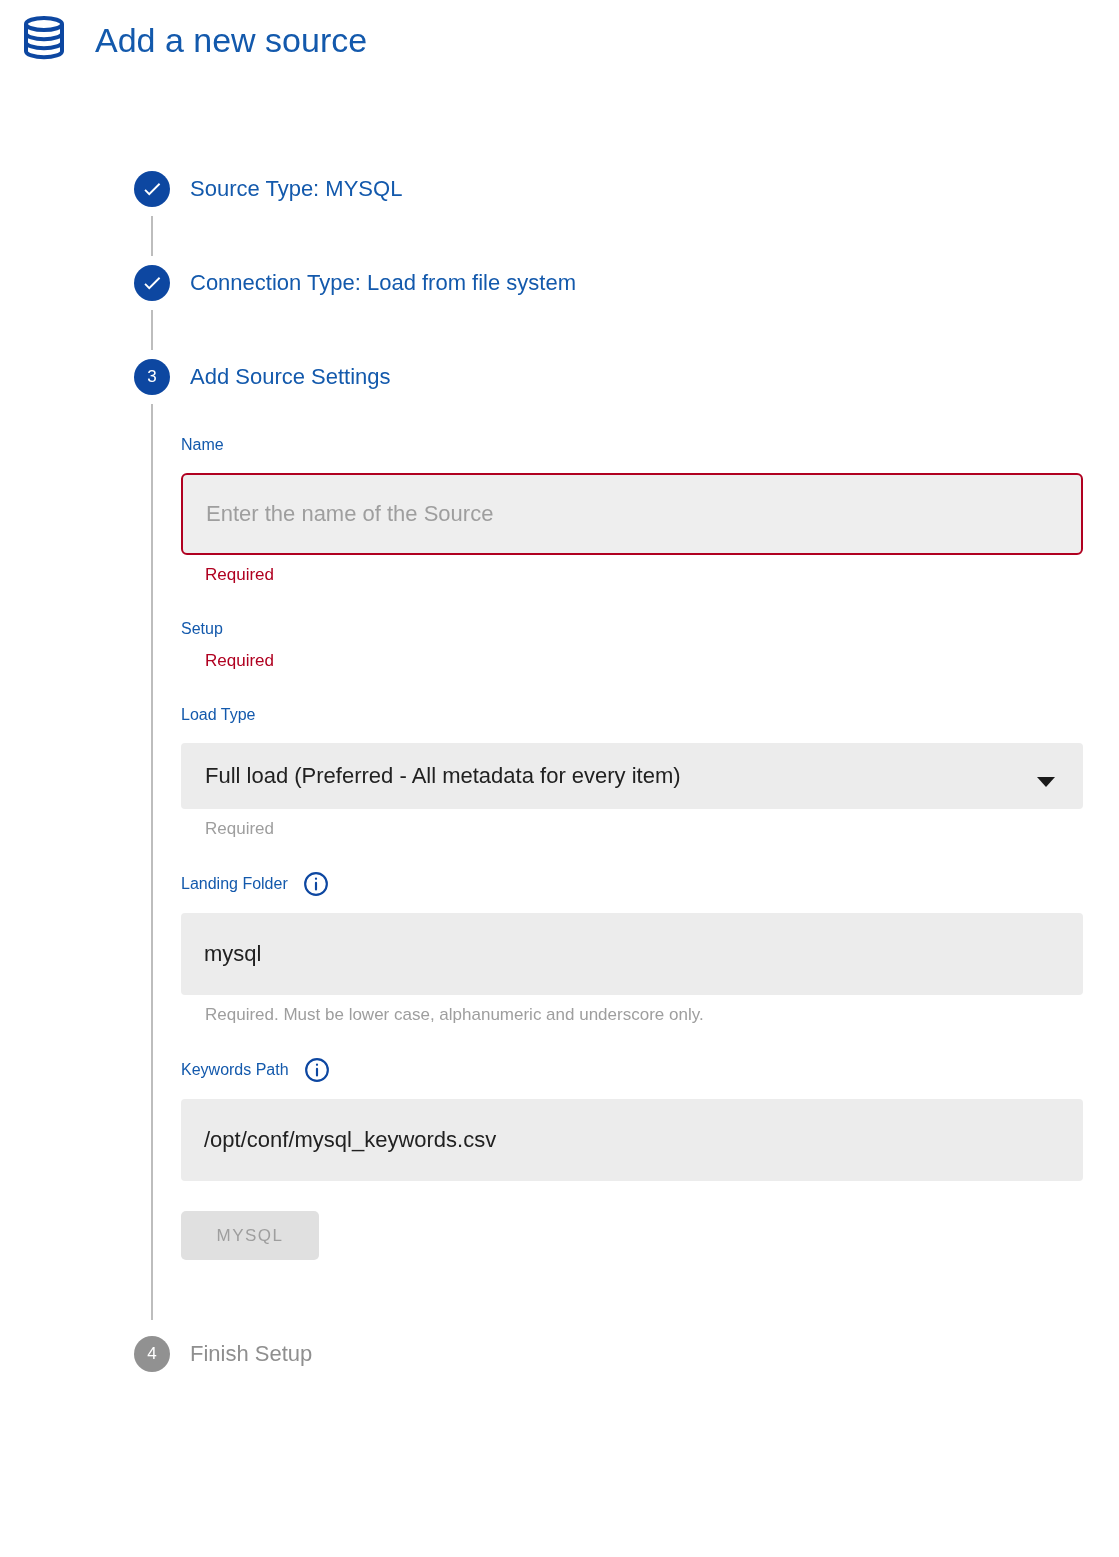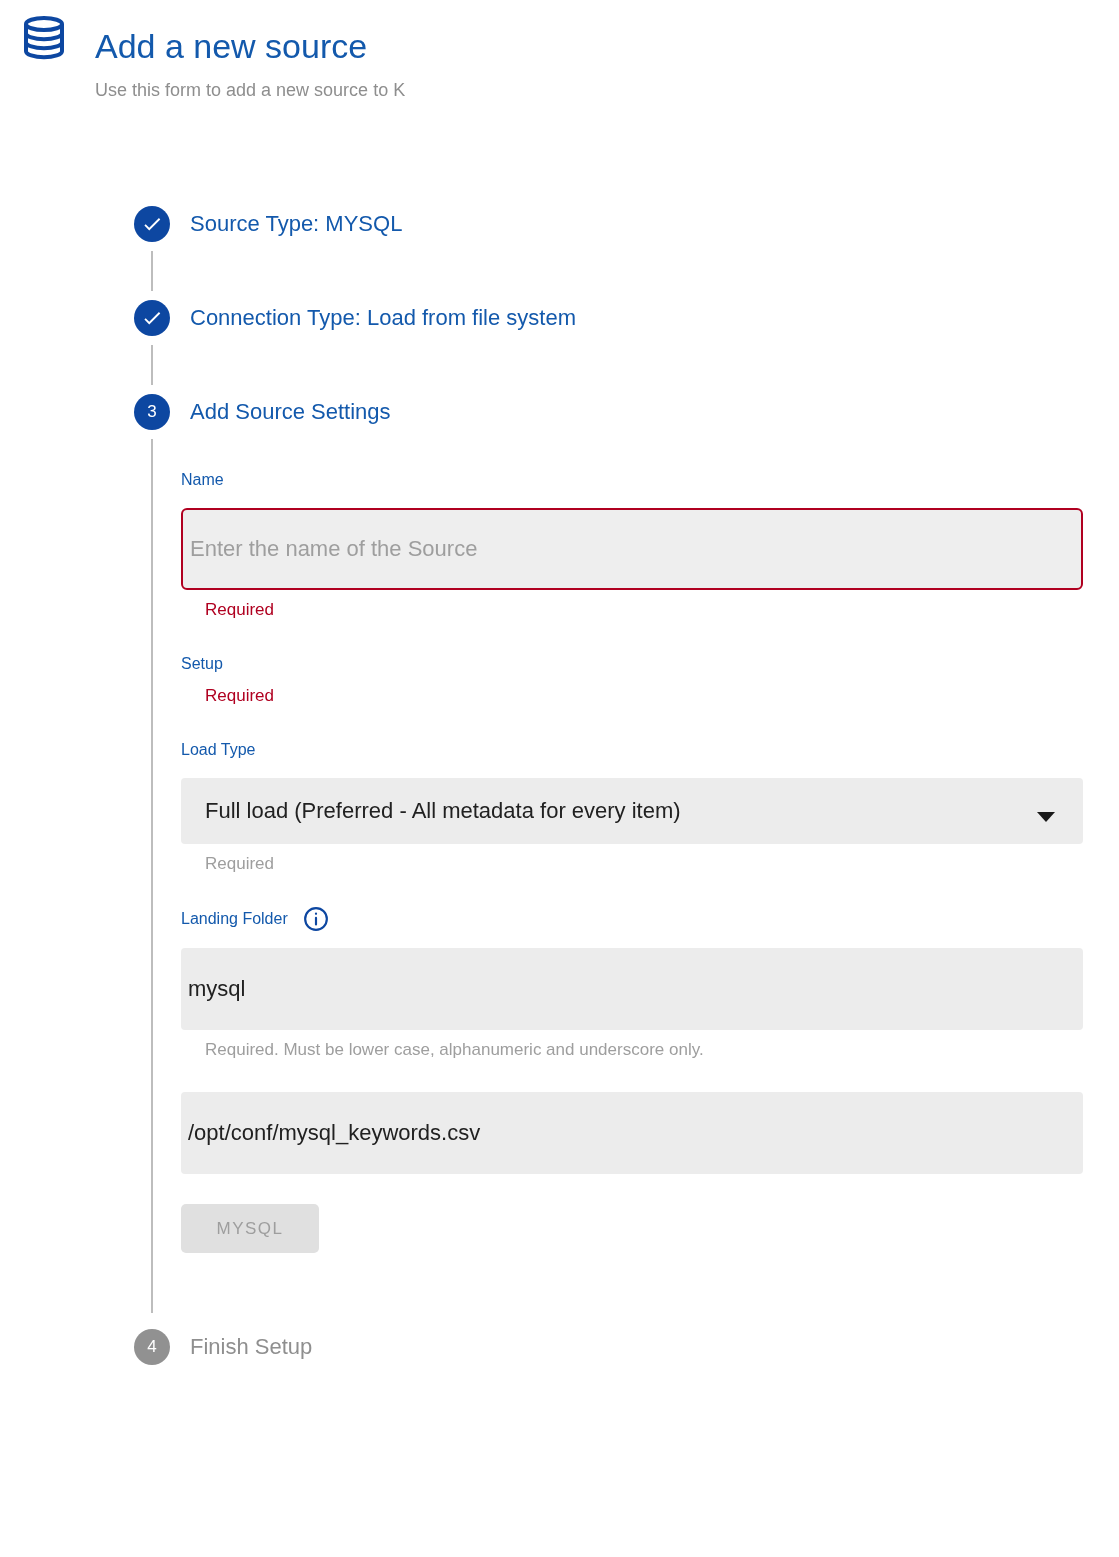--- a/index.html
+++ b/index.html
@@ -11,21 +11,21 @@
     --connector-gray:#bdbdbd;
     --pending-gray:#919191;
     --pending-label:#8f8f8f;
   }
   *{box-sizing:border-box;}
   body{margin:0;background:#fff;font-family:"Liberation Sans","DejaVu Sans",sans-serif;}
   .page{width:1119px;height:1557px;position:relative;overflow:hidden;background:#fff;}
 
   
   .header{padding:14px 0 0 20px;}
-  .header-row{display:flex;align-items:flex-end;}
+  .header-row{display:flex;align-items:center;}
   .db-icon{width:48px;height:52px;flex:0 0 48px;}
   .title{font-size:34px;color:var(--label-blue);margin-left:27px;line-height:40px;}
   .subtitle{margin:14px 0 0 75px;font-size:18px;color:#8e8e8e;line-height:21px;}
 
   
   .stepper{margin:105px 0 0 134px;}
   .step-row{display:flex;align-items:center;}
   .step-circle{width:36px;height:36px;border-radius:50%;background:var(--circle-blue);color:#fff;
     display:flex;align-items:center;justify-content:center;flex:0 0 36px;}
   .step-circle.pending{background:var(--pending-gray);}
@@ -40,21 +40,21 @@
   .vline{width:2px;background:var(--connector-gray);margin:9px 0 0 17px;flex:0 0 2px;}
   .form{margin-left:28px;width:902px;padding:38px 0 60px 0;}
 
   .field + .field{margin-top:32px;}
   .field-label-row{display:flex;align-items:center;}
   .field-label{font-size:16px;color:var(--label-blue);line-height:24px;}
   .info-icon{width:26px;height:26px;margin-left:15px;cursor:pointer;}
   .info-icon svg{width:26px;height:26px;display:block;}
 
   .text-input{display:block;width:100%;height:82px;background:var(--input-bg);border:none;border-radius:4px;
-    padding:0 7px;font-size:22px;color:#212121;margin-top:16px;font-family:inherit;outline:none;}
+    padding:0 23px;font-size:22px;color:#212121;margin-top:16px;font-family:inherit;outline:none;}
   .text-input.error{border:2px solid var(--error-red);border-radius:6px;background:#eeeeee;}
   .text-input::placeholder{color:var(--helper-gray);opacity:1;}
 
   .select{width:100%;height:66px;background:var(--input-bg);border-radius:4px;margin-top:16px;
     display:flex;align-items:center;padding:0 24px;font-size:22px;color:#212121;position:relative;cursor:pointer;}
   .caret{position:absolute;right:28px;top:34px;width:0;height:0;
     border-left:9px solid transparent;border-right:9px solid transparent;border-top:10px solid #1a1a1a;}
 
   .helper{margin:10px 0 0 24px;font-size:17px;color:var(--helper-gray);line-height:20px;}
   .helper.error{color:var(--error-red);}
@@ -74,21 +74,20 @@
       <span class="db-icon">
         <svg viewBox="0 0 24 24" fill="none" stroke="#0d47a1" stroke-width="2">
           <ellipse cx="12" cy="5" rx="9" ry="3"></ellipse>
           <path d="M21 9.6c0 1.66-4.03 3-9 3s-9-1.34-9-3"></path>
           <path d="M21 14.1c0 1.66-4.03 3-9 3s-9-1.34-9-3"></path>
           <path d="M3 5v13.6c0 1.66 4.03 3 9 3s9-1.34 9-3V5"></path>
         </svg>
       </span>
       <span class="title">Add a new source</span>
     </div>
-    <div class="subtitle">Use this form to add a new source to K</div>
   </div>
 
   <div class="stepper">
 
     <div class="step-row">
       <span class="step-circle check">
         <svg viewBox="0 0 24 24" fill="#ffffff">
             <path d="M9 16.17l-3.88-3.88L3.7 13.7 9 19 21 7l-1.41-1.41z"></path>
           </svg>
       </span>
@@ -155,20 +154,30 @@
                 <line x1="12" y1="11" x2="12" y2="17" stroke-linecap="round"></line>
                 <line x1="12" y1="7" x2="12" y2="7.2" stroke-linecap="round"></line>
               </svg>
             </span>
           </div>
           <input class="text-input" type="text" value="mysql" style="">
           <div class="helper">Required. Must be lower case, alphanumeric and underscore only.</div>
         </div>
 
         <div class="field">
+          <div class="field-label-row">
+            <span class="field-label">Keywords Path</span>
+            <span class="info-icon">
+              <svg viewBox="0 0 24 24" fill="none" stroke="#0d47a1" stroke-width="2">
+                <circle cx="12" cy="12" r="10"></circle>
+                <line x1="12" y1="11" x2="12" y2="17" stroke-linecap="round"></line>
+                <line x1="12" y1="7" x2="12" y2="7.2" stroke-linecap="round"></line>
+              </svg>
+            </span>
+          </div>
           <input class="text-input" type="text" value="/opt/conf/mysql_keywords.csv" style="">
         </div>
 
         <button class="next-btn">MYSQL</button>
 
       </div>
     </div>
 
     <div class="step-row step4">
       <span class="step-circle pending">

